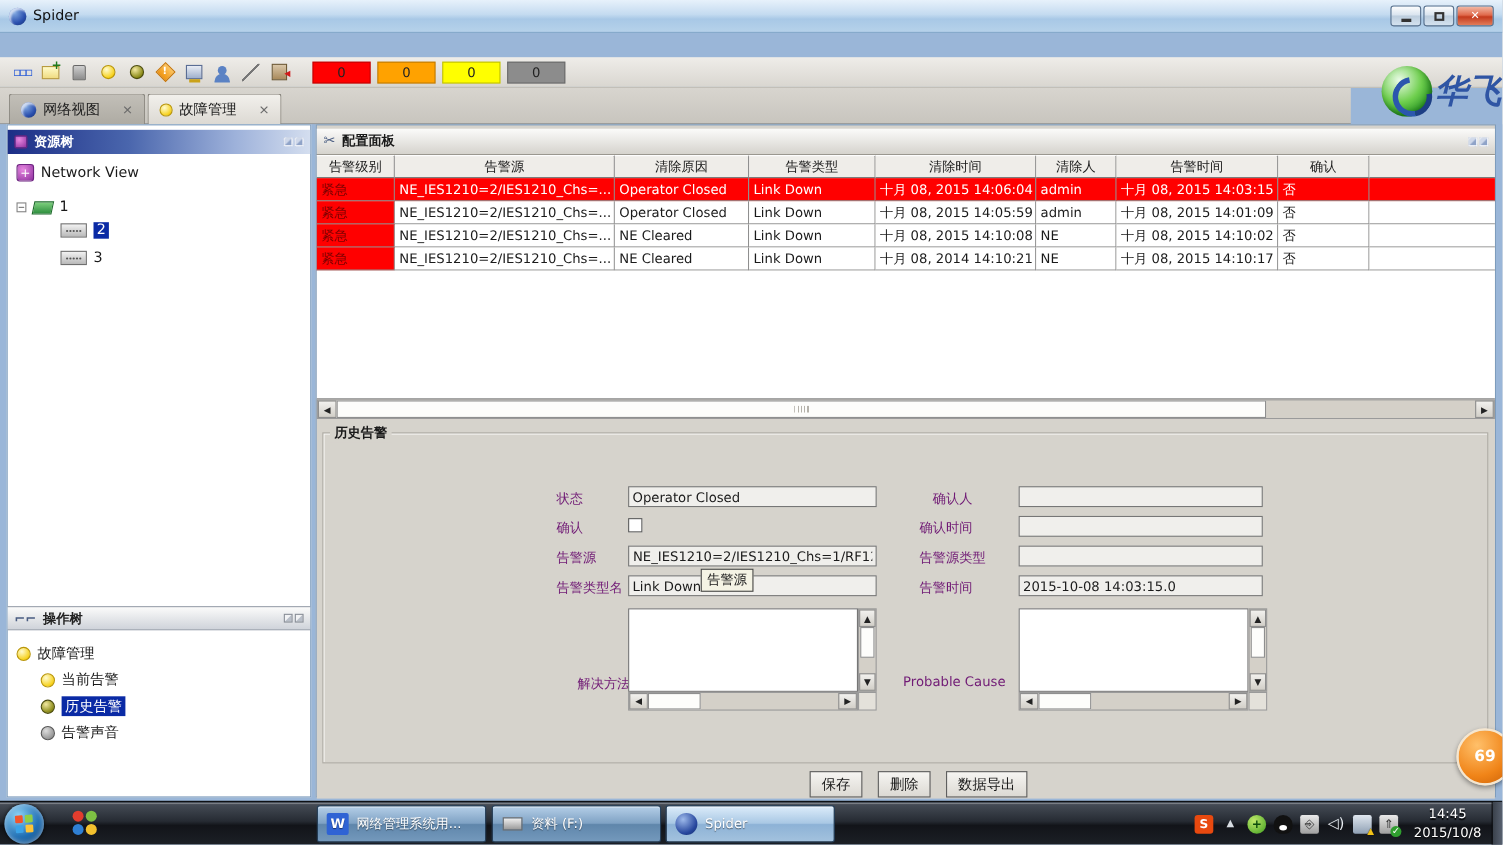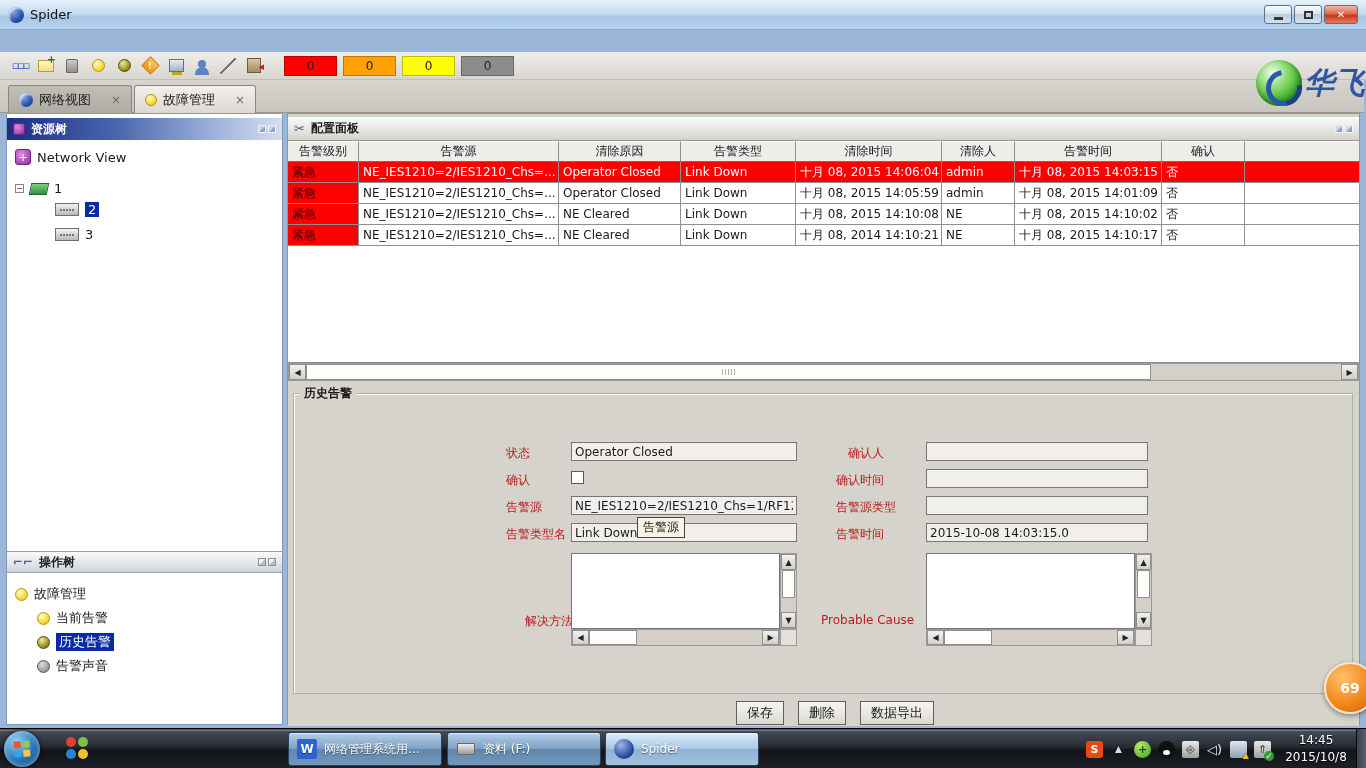--- a/index.html
+++ b/index.html
@@ -41,21 +41,21 @@
   .i-manage { width:15px; height:13px; background:linear-gradient(#e8ecf4,#9fb0cc); border:1px solid #5a6d94; position:relative; }
   .i-manage:after { content:""; position:absolute; left:2px; bottom:-4px; width:10px; height:3px; background:#caa21a; }
   .i-user { width:8px; height:8px; border-radius:50%; background:#5b82c4; position:relative; margin-top:-4px; }
   .i-user:after { content:""; position:absolute; top:7px; left:-3px; width:14px; height:8px; border-radius:7px 7px 0 0; background:#5b82c4; }
   .i-line { width:16px; height:16px; background:linear-gradient(135deg, transparent 46%, #777 46%, #777 54%, transparent 54%); }
   .i-exit { width:14px; height:15px; background:linear-gradient(#d9c6a8,#a98a5c); border:1px solid #6f5a36; position:relative; }
   .i-exit:after { content:"◂"; position:absolute; right:-4px; top:1px; color:#d21a1a; font-size:11px; }
   .counters { display:flex; gap:6px; margin-left:14px; }
   .counter { width:53px; height:20px; display:flex; align-items:center; justify-content:center; font-size:12px; color:#222; border:1px solid rgba(0,0,0,.25); }
 
-  .tabrow { left:0; top:80px; width:1364px; height:33px; background:linear-gradient(#d8d5cf,#c8c5be);
+  .tabrow { left:0; top:80px; width:1228px; height:33px; background:linear-gradient(#d8d5cf,#c8c5be);
     border-bottom:1px solid #9a978f; }
   .tab { position:absolute; top:5px; height:28px; display:flex; align-items:center; gap:6px; padding:0 10px;
     border:1px solid #8a877f; border-bottom:none; border-radius:3px 3px 0 0; font-size:13px; }
   .tab.inactive { left:8px; width:124px; background:linear-gradient(#c2bfb8,#aeaba3); color:#222; }
   .tab.active { left:134px; width:122px; background:linear-gradient(#f2f0ec,#dcd9d3); }
   .tab-close { font-size:12px; color:#6b6b6b; margin-left:auto; }
 
   
   .brand { left:1256px; top:58px; width:110px; height:50px; display:flex; align-items:center; z-index:5; }
   .brand-ball { width:46px; height:46px; border-radius:50%;
@@ -93,39 +93,39 @@
     background:linear-gradient(#fbfbfa,#d5d3cd); border-bottom:1px solid #9a978f; display:flex; align-items:center; gap:6px; padding:0 6px; font-weight:bold; }
   .cfg-icon { color:#4a5d82; font-size:13px; }
 
   
   .tbl { position:absolute; left:0; top:27px; width:1071px; }
   .trow { display:flex; height:21px; }
   .trow .cell { border-right:1px solid #8f8f8f; border-bottom:1px solid #8f8f8f; padding:2px 4px; white-space:nowrap; overflow:hidden; font-size:12px; display:flex; align-items:center; }
   .thead .cell { background:#efede9; justify-content:center; border-bottom:1px solid #6f6f6f; border-top:1px solid #fff; }
   .c0{width:71px}.c1{width:200px}.c2{width:122px}.c3{width:115px}.c4{width:146px}.c5{width:73px}.c6{width:147px}.c7{width:83px}.c8{flex:1;border-right:none!important}
   .rowdata { background:#fff; }
-  .sev { background:#ff0000; color:#7a0000; font-weight:bold; }
+  .sev { background:#ff0000; color:#7a0000; font-weight:normal; }
   .trow.selected .cell { background:#ff0000; color:#fff; }
   .trow.selected .sev { color:#7a0000; }
   .tbl-filler { position:absolute; left:0; top:132px; width:1071px; height:117px; background:#fff; border-bottom:1px solid #8f8f8f; }
 
   
   .sb-h { position:absolute; display:flex; background:#d4d0c8; border:1px solid #9a9a9a; }
   .sb-btn { width:17px; height:100%; background:linear-gradient(#f2f1ee,#d2cfc8); border:1px solid #8f8f8f; font-size:8px; color:#222;
     display:flex; align-items:center; justify-content:center; flex:none; }
   .sb-thumb-h { height:100%; background:#fdfdfb; border:1px solid #8f8f8f; position:relative; }
   .grip { position:absolute; left:50%; top:4px; bottom:4px; width:14px; transform:translateX(-50%);
     background:repeating-linear-gradient(90deg,#b5b2aa 0 1px, transparent 1px 3px); }
   .table-hscroll { left:0; top:249px; width:1071px; height:18px; }
 
   
   .form-area { position:absolute; left:0; top:267px; width:1071px; height:345px; background:#d6d3cc; }
   .groupbox { position:absolute; left:5px; top:12px; width:1060px; height:301px; border:1px solid #b0ada6; box-shadow:inset 1px 1px 0 #fdfdfb; }
   .group-title { position:absolute; left:12px; top:4px; background:#d6d3cc; padding:0 4px; font-weight:bold; }
-  .flabel { position:absolute; font-size:12px; color:#b91c1c; }
+  .flabel { position:absolute; font-size:12px; color:#701a75; }
   .finput { position:absolute; height:19px; background:#f0efec; border:1px solid #767676; font-size:12px; padding:0 3px;
     font-family:"DejaVu Sans",sans-serif; color:#1a1a1a; }
   .fcheck { position:absolute; width:13px; height:13px; background:#fff; border:1px solid #5a5a5a; }
   .ftooltip { position:absolute; background:#f4f3e4; border:1px solid #444; padding:1px 5px; font-size:12px; z-index:4; }
   .txtarea { position:absolute; width:226px; height:93px; }
   .txt-main { position:absolute; left:0; top:0; width:209px; height:76px; background:#fff; border:1px solid #767676; }
   .sb-v { position:absolute; right:0; top:0; width:17px; height:76px; background:#d4d0c8; border:1px solid #9a9a9a; }
   .sb-v .sb-btn { width:100%; height:16px; }
   .sb-v .vthumb { position:absolute; left:1px; right:1px; top:16px; height:28px; background:#fdfdfb; border:1px solid #8f8f8f; }
   .sb-v .down { position:absolute; bottom:0; }

